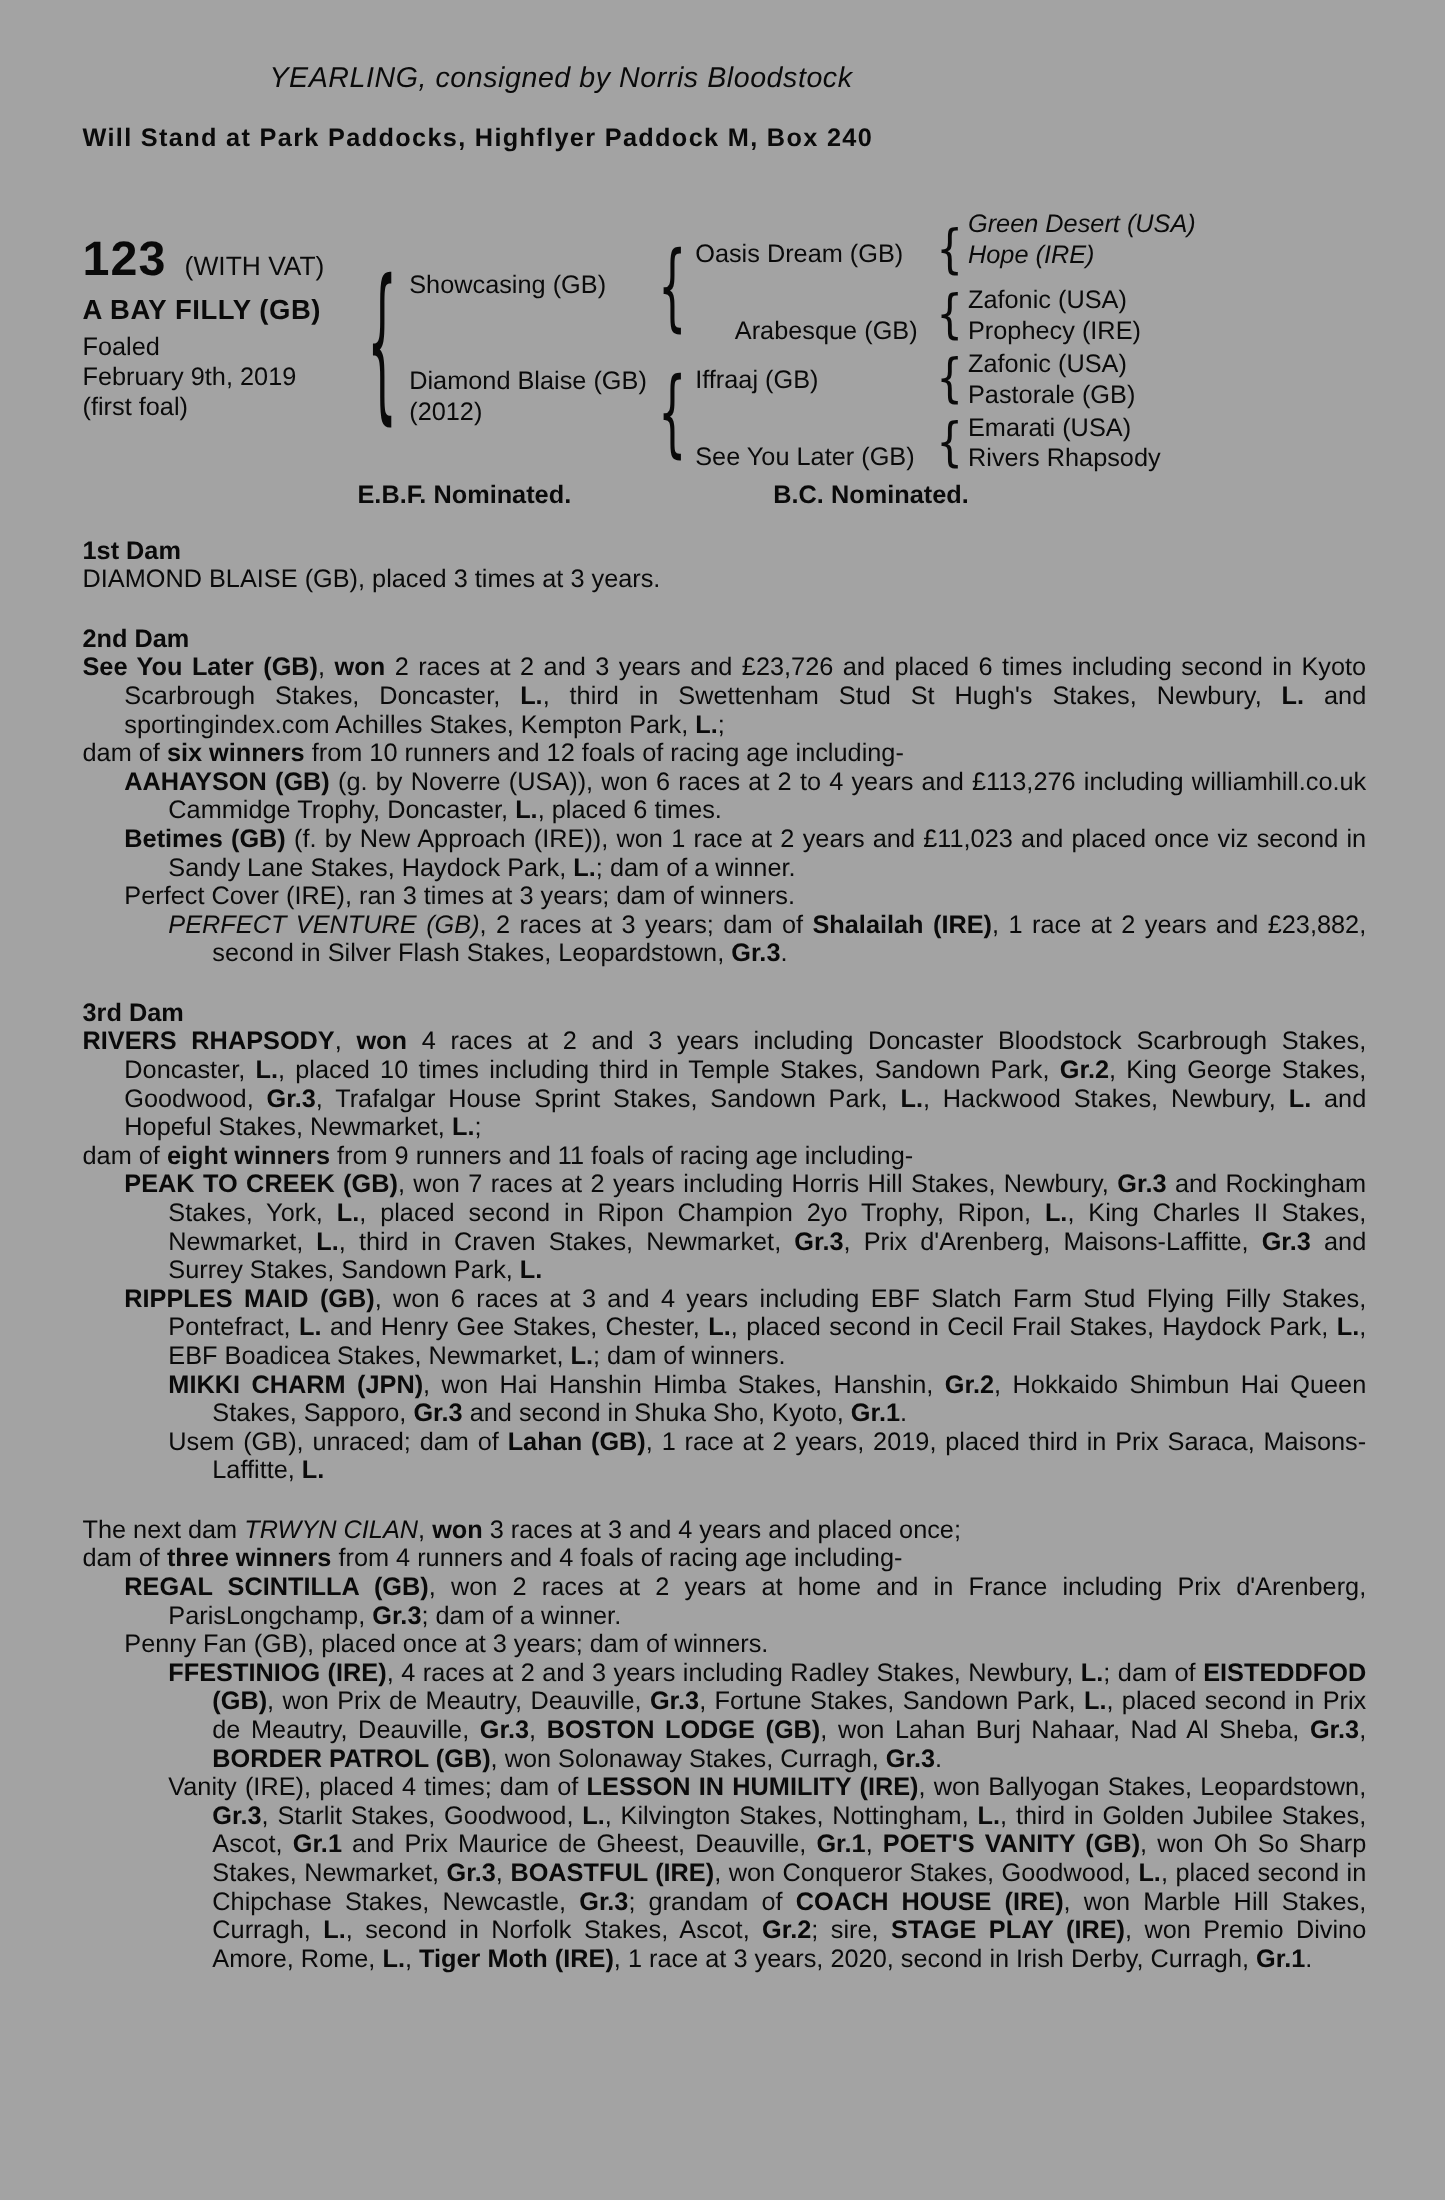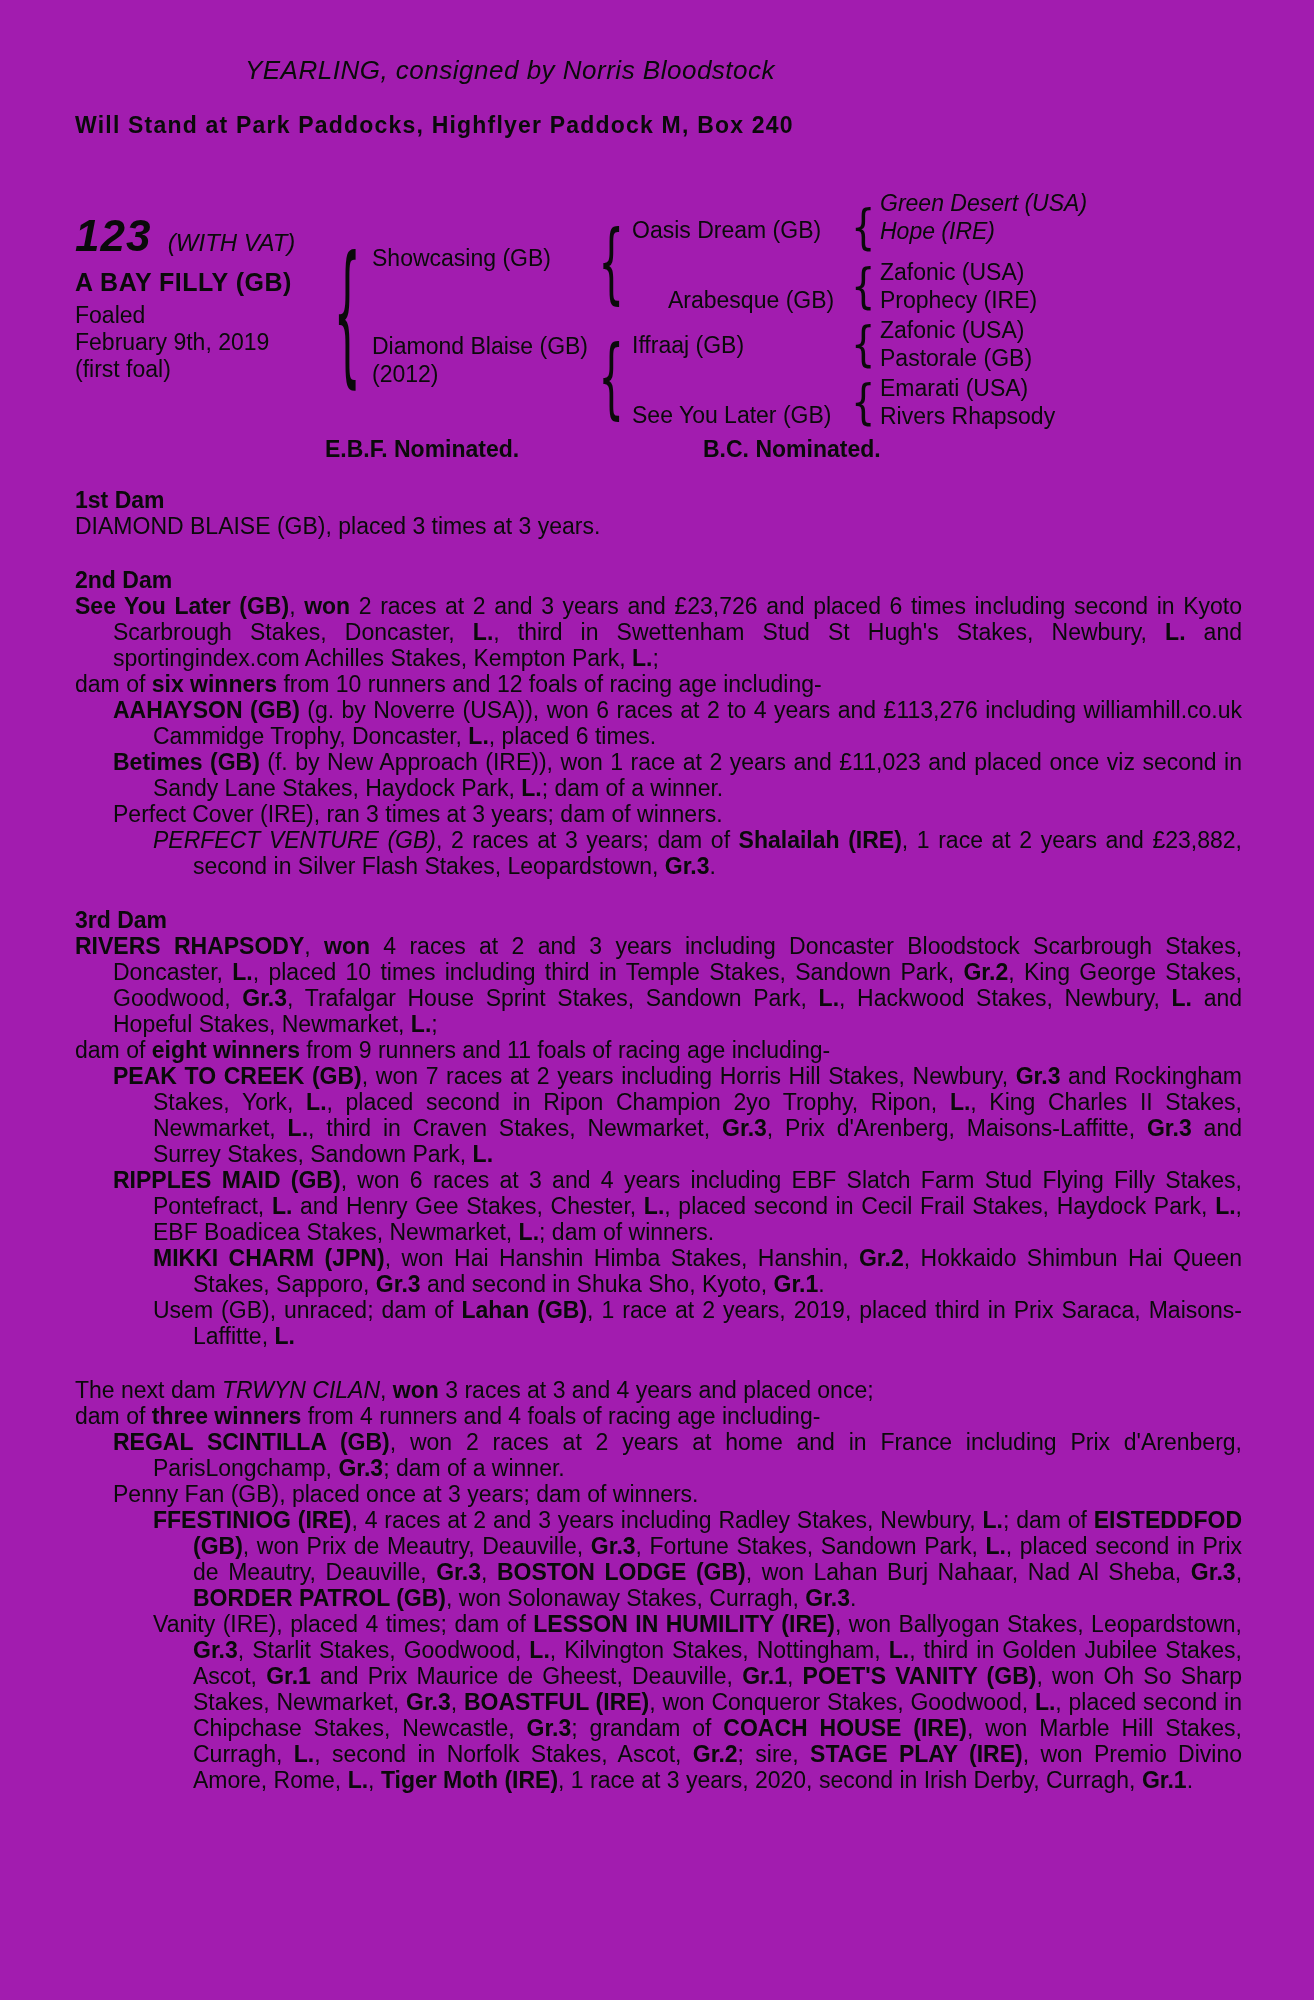--- a/index.html
+++ b/index.html
@@ -3,30 +3,30 @@
 <meta charset="utf-8">
 <style>
   * { margin:0; padding:0; box-sizing:border-box; }
   html,body { background:#ffffff; }
   body {
     width:1314px; height:2000px; position:relative;
     font-family:"Liberation Sans", sans-serif;
     color:#0a0a0a;
     -webkit-font-smoothing:antialiased;
   }
-  .page { position:absolute; inset:0; background:#a21caf; overflow:hidden; }
+  .page { position:absolute; inset:0; background:#a3a3a3; overflow:hidden; }
 
   
   .header { position:absolute; left:75px; top:55px; width:870px; }
   .title { font-style:italic; font-size:26px; text-align:center; letter-spacing:0.5px; }
   .stand { font-weight:bold; font-size:23px; letter-spacing:1.2px; margin-top:26px; white-space:nowrap; }
 
   
   .pedigree { position:absolute; left:75px; top:165px; width:1175px; height:312px; font-size:23px; }
-  .lot-line { position:absolute; left:0; top:46px; white-space:nowrap;font-style:italic; }
+  .lot-line { position:absolute; left:0; top:46px; white-space:nowrap; }
   .lot-number { font-weight:bold; font-size:44px; letter-spacing:1px; }
   .lot-vat { font-size:24px; margin-left:10px; }
   .lot-desc { position:absolute; left:0; top:103px; font-weight:bold; font-size:25px; letter-spacing:0.5px; white-space:nowrap; }
   .lot-foaled  { position:absolute; left:0; top:137px; }
   .lot-date    { position:absolute; left:0; top:164px; }
   .lot-note    { position:absolute; left:0; top:191px; }
 
   .gen1-sire { position:absolute; left:297px; top:80px; white-space:nowrap; }
   .gen1-dam  { position:absolute; left:297px; top:168px; white-space:nowrap; }
   .gen1-dam-year { position:absolute; left:297px; top:196px; white-space:nowrap; }

